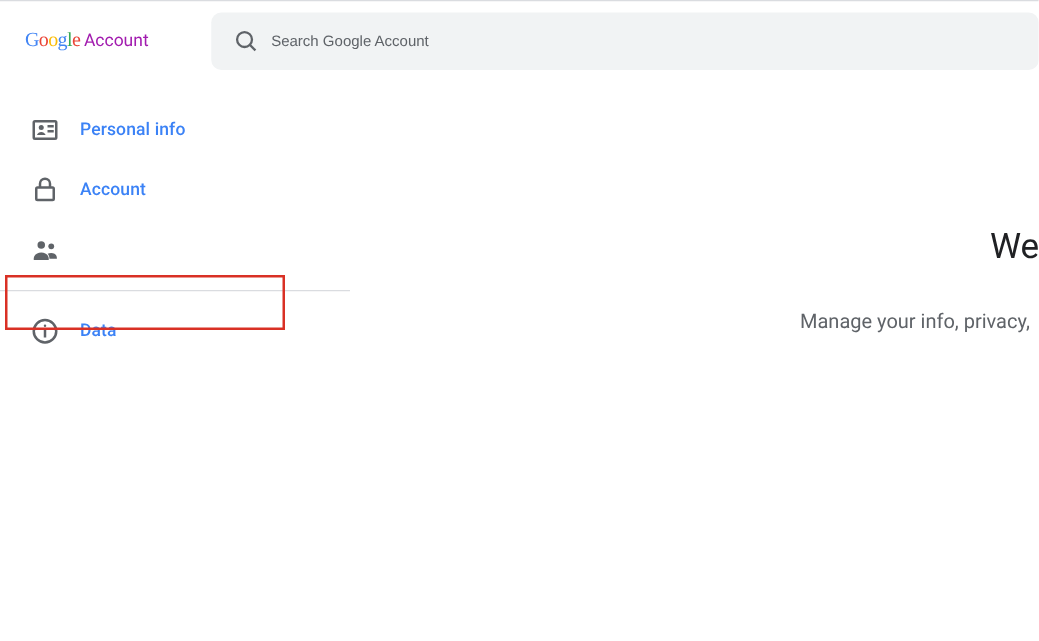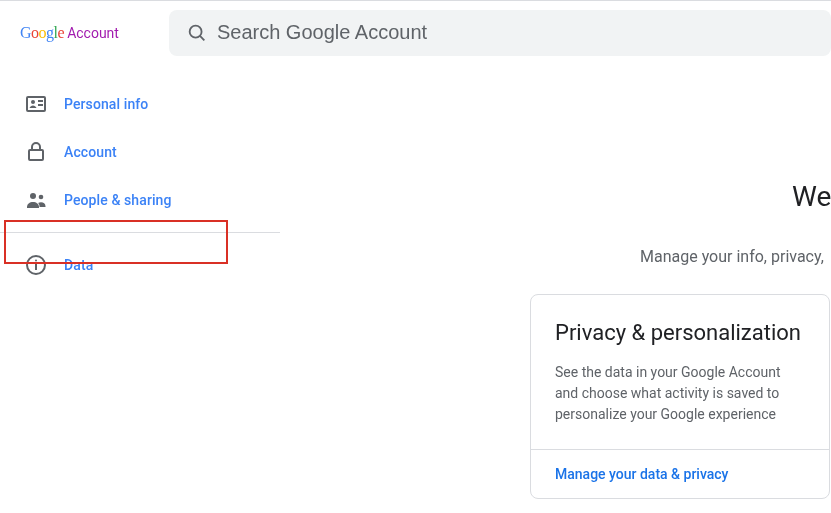--- a/index.html
+++ b/index.html
@@ -56,21 +56,21 @@
       height: 40px;
       display: flex;
       align-items: center;
       justify-content: center;
       color: #5f6368;
     }
     .search-input {
       flex: 1;
       border: none;
       background: transparent;
-      font-size: 20px;
+      font-size: 12px;
       color: #5f6368;
       outline: none;
     }
     .search-input::placeholder { color: #5f6368; }
 
     .sidebar {
       position: absolute;
       top: 80px;
       left: 0;
       width: 280px;
@@ -225,21 +225,20 @@
 
   <div class="nav-item">
     <span class="nav-icon">
       <svg width="24" height="24" viewBox="0 0 24 24" fill="currentColor">
           <circle cx="9" cy="8" r="3"></circle>
           <circle cx="17" cy="9" r="2.3"></circle>
           <path d="M3 19c0-3 2.7-5 6-5s6 2 6 5v1H3z"></path>
           <path d="M15.5 19c.1-1.6-.4-3-1.4-4 .8-.4 1.8-.7 2.9-.7 2.5 0 4.5 1.5 4.5 4v.7h-6z"></path>
         </svg>
     </span>
-    <span class="nav-label">People &amp; sharing</span>
   </div>
 
 
   <div class="nav-divider"></div>
 
   <div class="nav-item">
     <span class="nav-icon">
       <svg width="24" height="24" viewBox="0 0 24 24" fill="none" stroke="currentColor" stroke-width="2">
           <circle cx="12" cy="12" r="9"></circle>
           <line x1="12" y1="11" x2="12" y2="17"></line>
@@ -250,19 +249,13 @@
   </div>
 
 </div>
 
 <div class="highlight-box"></div>
 
 <div class="main">
   <div class="welcome">We</div>
   <div class="subhead">Manage your info, privacy,</div>
 
-  <div class="card">
-    <div class="card-title">Privacy &amp; personalization</div>
-    <div class="card-body">See the data in your Google Account and choose what activity is saved to personalize your Google experience</div>
-    <div class="card-divider"></div>
-    <a class="card-link">Manage your data &amp; privacy</a>
-  </div>
 </div>
 
 </body></html>

